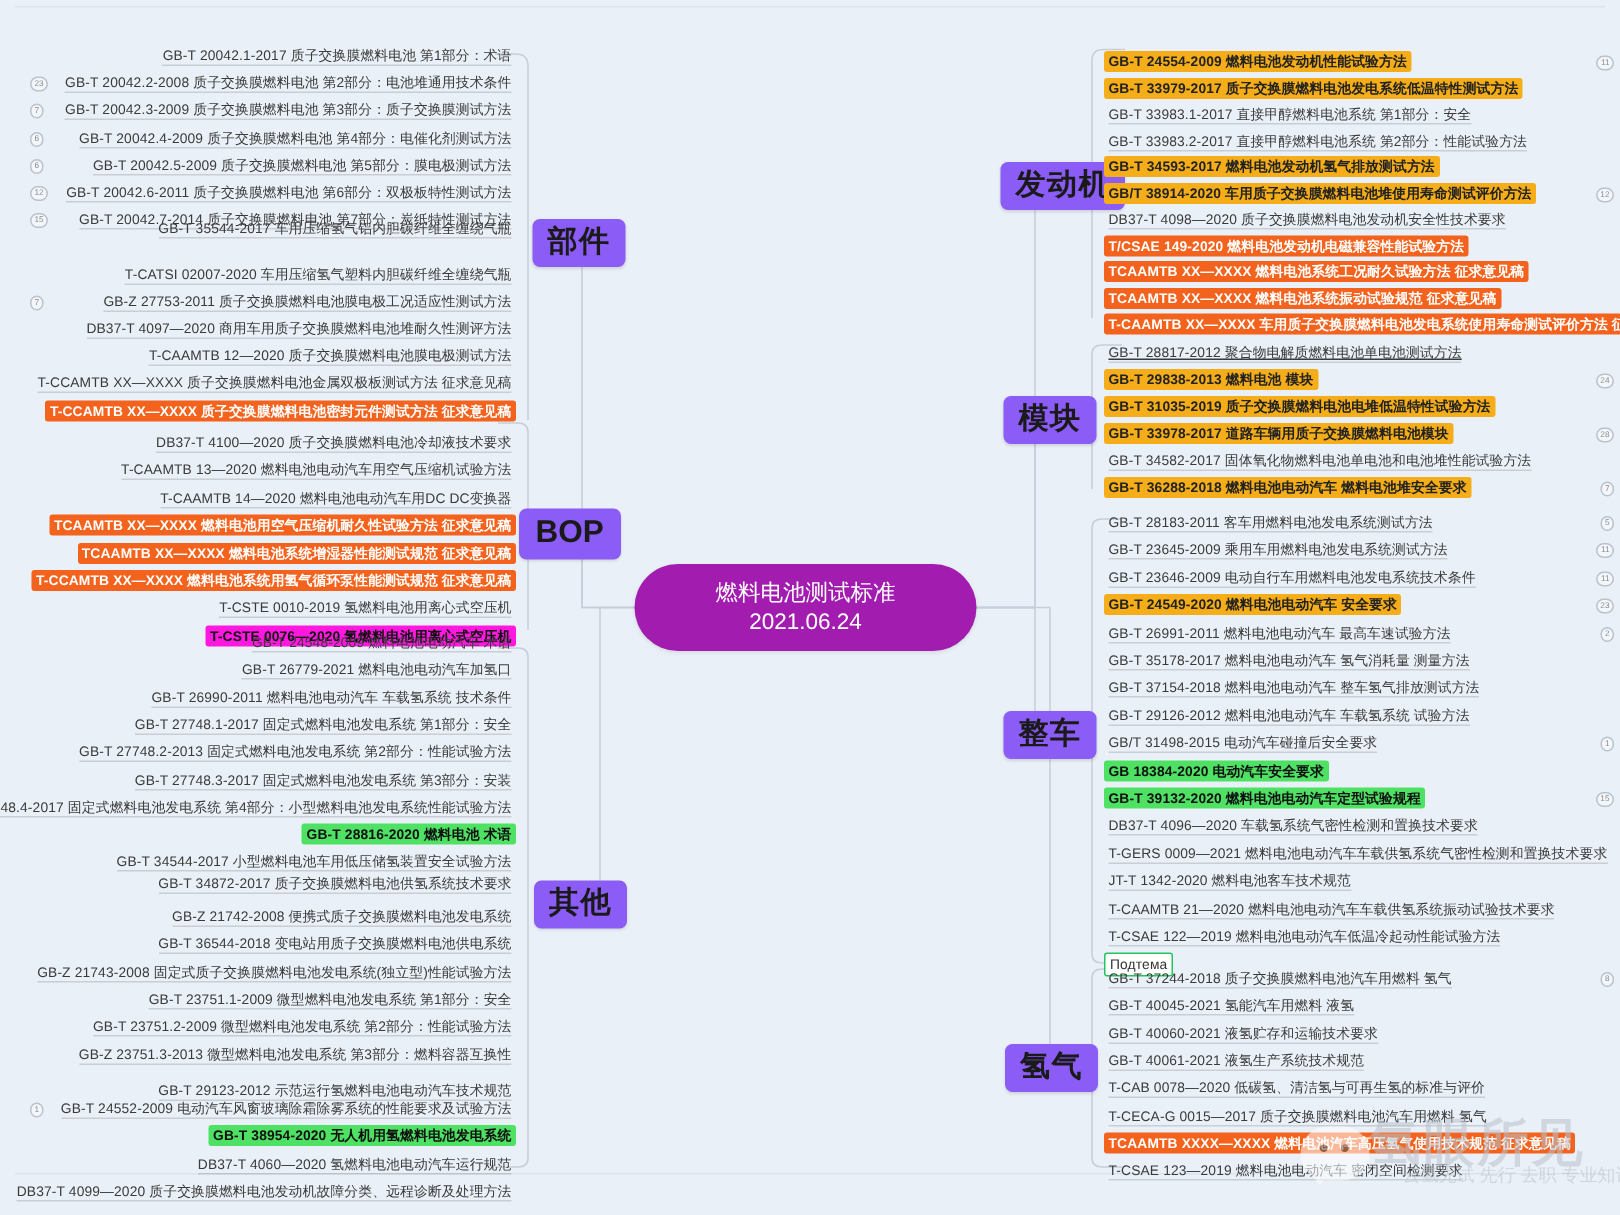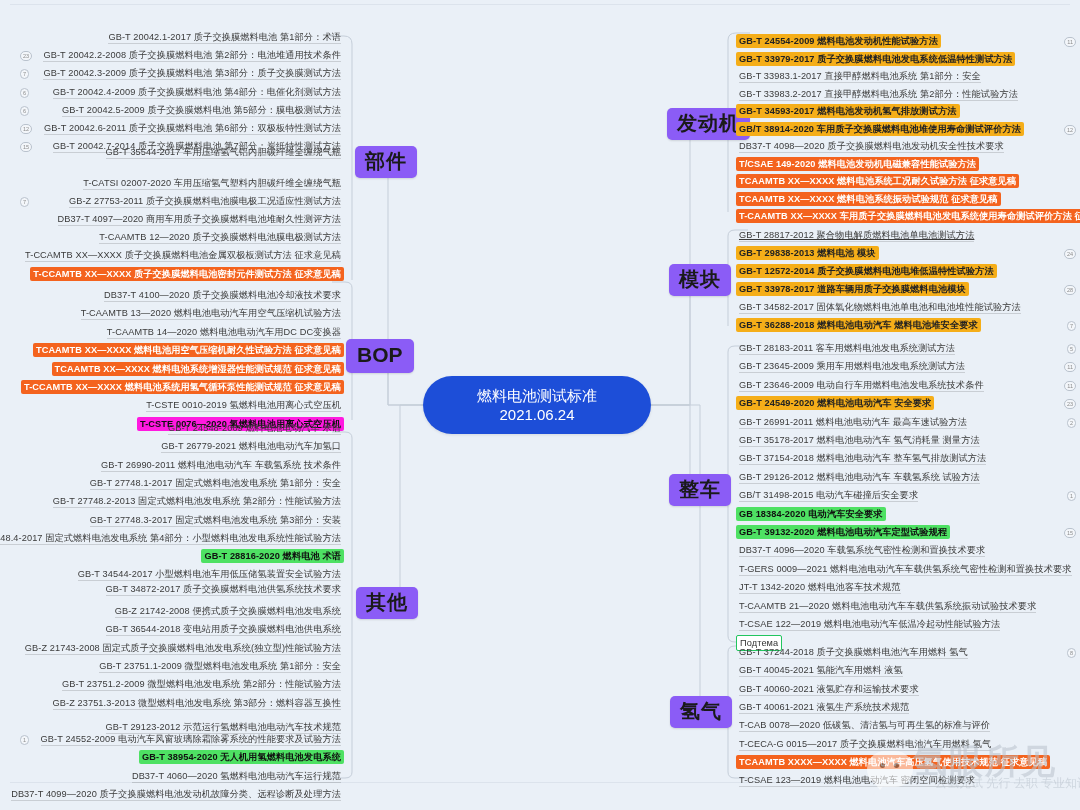--- a/index.html
+++ b/index.html
@@ -51,21 +51,21 @@
     box-shadow:0 1px 2px rgba(0,0,0,.12);
     letter-spacing:1px;
   }
   .cat.en{font-size:21px;letter-spacing:0;padding:5px 11px 7px 11px;}
 
   
   #center-node{
     position:absolute;
     left:423px;top:376px;
     width:228px;height:58px;
-    background:#1d4ed8;
+    background:#a21caf;
     border-radius:29px;
     color:#fff;
     display:flex;flex-direction:column;
     align-items:center;justify-content:center;
     font-size:15px;line-height:19px;
     box-shadow:0 1px 3px rgba(0,0,0,.1);
   }
   #center-node .ln2{font-size:15px;}
 
   
@@ -237,21 +237,21 @@
       <div class="leaf r" style="top: 139px; left: 8px;"><span class="u">DB37-T 4098—2020 质子交换膜燃料电池发动机安全性技术要求</span></div>
       <div class="leaf r hl-orange" style="top: 156.5px; left: 8px;">T/CSAE 149-2020 燃料电池发动机电磁兼容性能试验方法</div>
       <div class="leaf r hl-orange" style="top: 174px; left: 8px;">TCAAMTB XX—XXXX 燃料电池系统工况耐久试验方法  征求意见稿</div>
       <div class="leaf r hl-orange" style="top: 191.5px; left: 8px;">TCAAMTB XX—XXXX 燃料电池系统振动试验规范 征求意见稿</div>
       <div class="leaf r hl-orange" style="top: 209px; left: 8px;">T-CAAMTB XX—XXXX 车用质子交换膜燃料电池发电系统使用寿命测试评价方法 征求意见稿</div>
     </div>
   <div class="side right" id="grp-mokuai">
       <div class="leaf r" style="top: 228px; left: 8px; text-decoration: underline;"><span class="u">GB-T 28817-2012 聚合物电解质燃料电池单电池测试方法</span></div>
       <div class="leaf r hl-yellow" style="top: 246px; left: 8px;">GB-T 29838-2013 燃料电池 模块</div>
       <div class="badge" style="top: 249px; right: 4px;">24</div>
-      <div class="leaf r hl-yellow" style="top: 264px; left: 8px;">GB-T 12572-2014 质子交换膜燃料电池电堆低温特性试验方法</div>
+      <div class="leaf r hl-yellow" style="top: 264px; left: 8px;">GB-T 31035-2019 质子交换膜燃料电池电堆低温特性试验方法</div>
       <div class="leaf r hl-yellow" style="top: 282px; left: 8px;">GB-T 33978-2017 道路车辆用质子交换膜燃料电池模块</div>
       <div class="badge" style="top: 285px; right: 4px;">28</div>
       <div class="leaf r" style="top: 300px; left: 8px;"><span class="u">GB-T 34582-2017 固体氧化物燃料电池单电池和电池堆性能试验方法</span></div>
       <div class="leaf r hl-yellow" style="top: 318px; left: 8px;">GB-T 36288-2018 燃料电池电动汽车 燃料电池堆安全要求</div>
       <div class="badge" style="top: 321px; right: 4px;">7</div>
     </div>
   <div class="side right" id="grp-zhengche">
       <div class="leaf r" style="top: 341px; left: 8px;"><span class="u">GB-T 28183-2011 客车用燃料电池发电系统测试方法</span></div>
       <div class="badge" style="top: 344px; right: 4px;">5</div>
       <div class="leaf r" style="top: 359.4px; left: 8px;"><span class="u">GB-T 23645-2009 乘用车用燃料电池发电系统测试方法</span></div>

